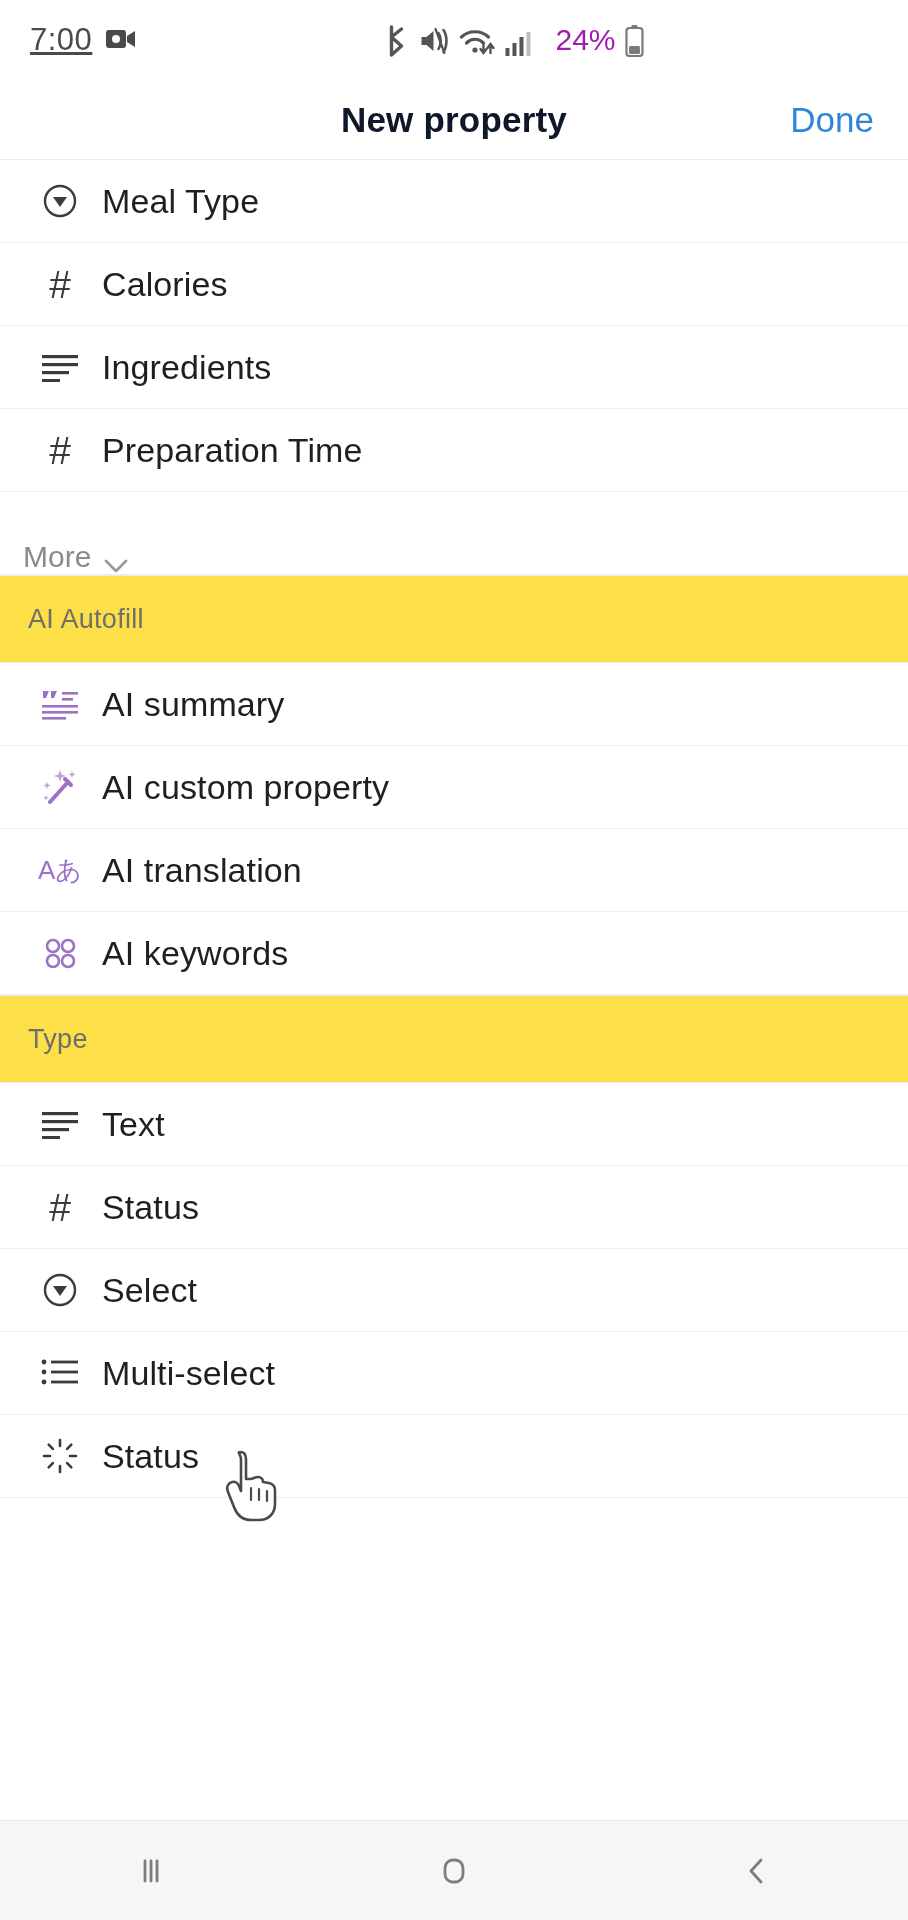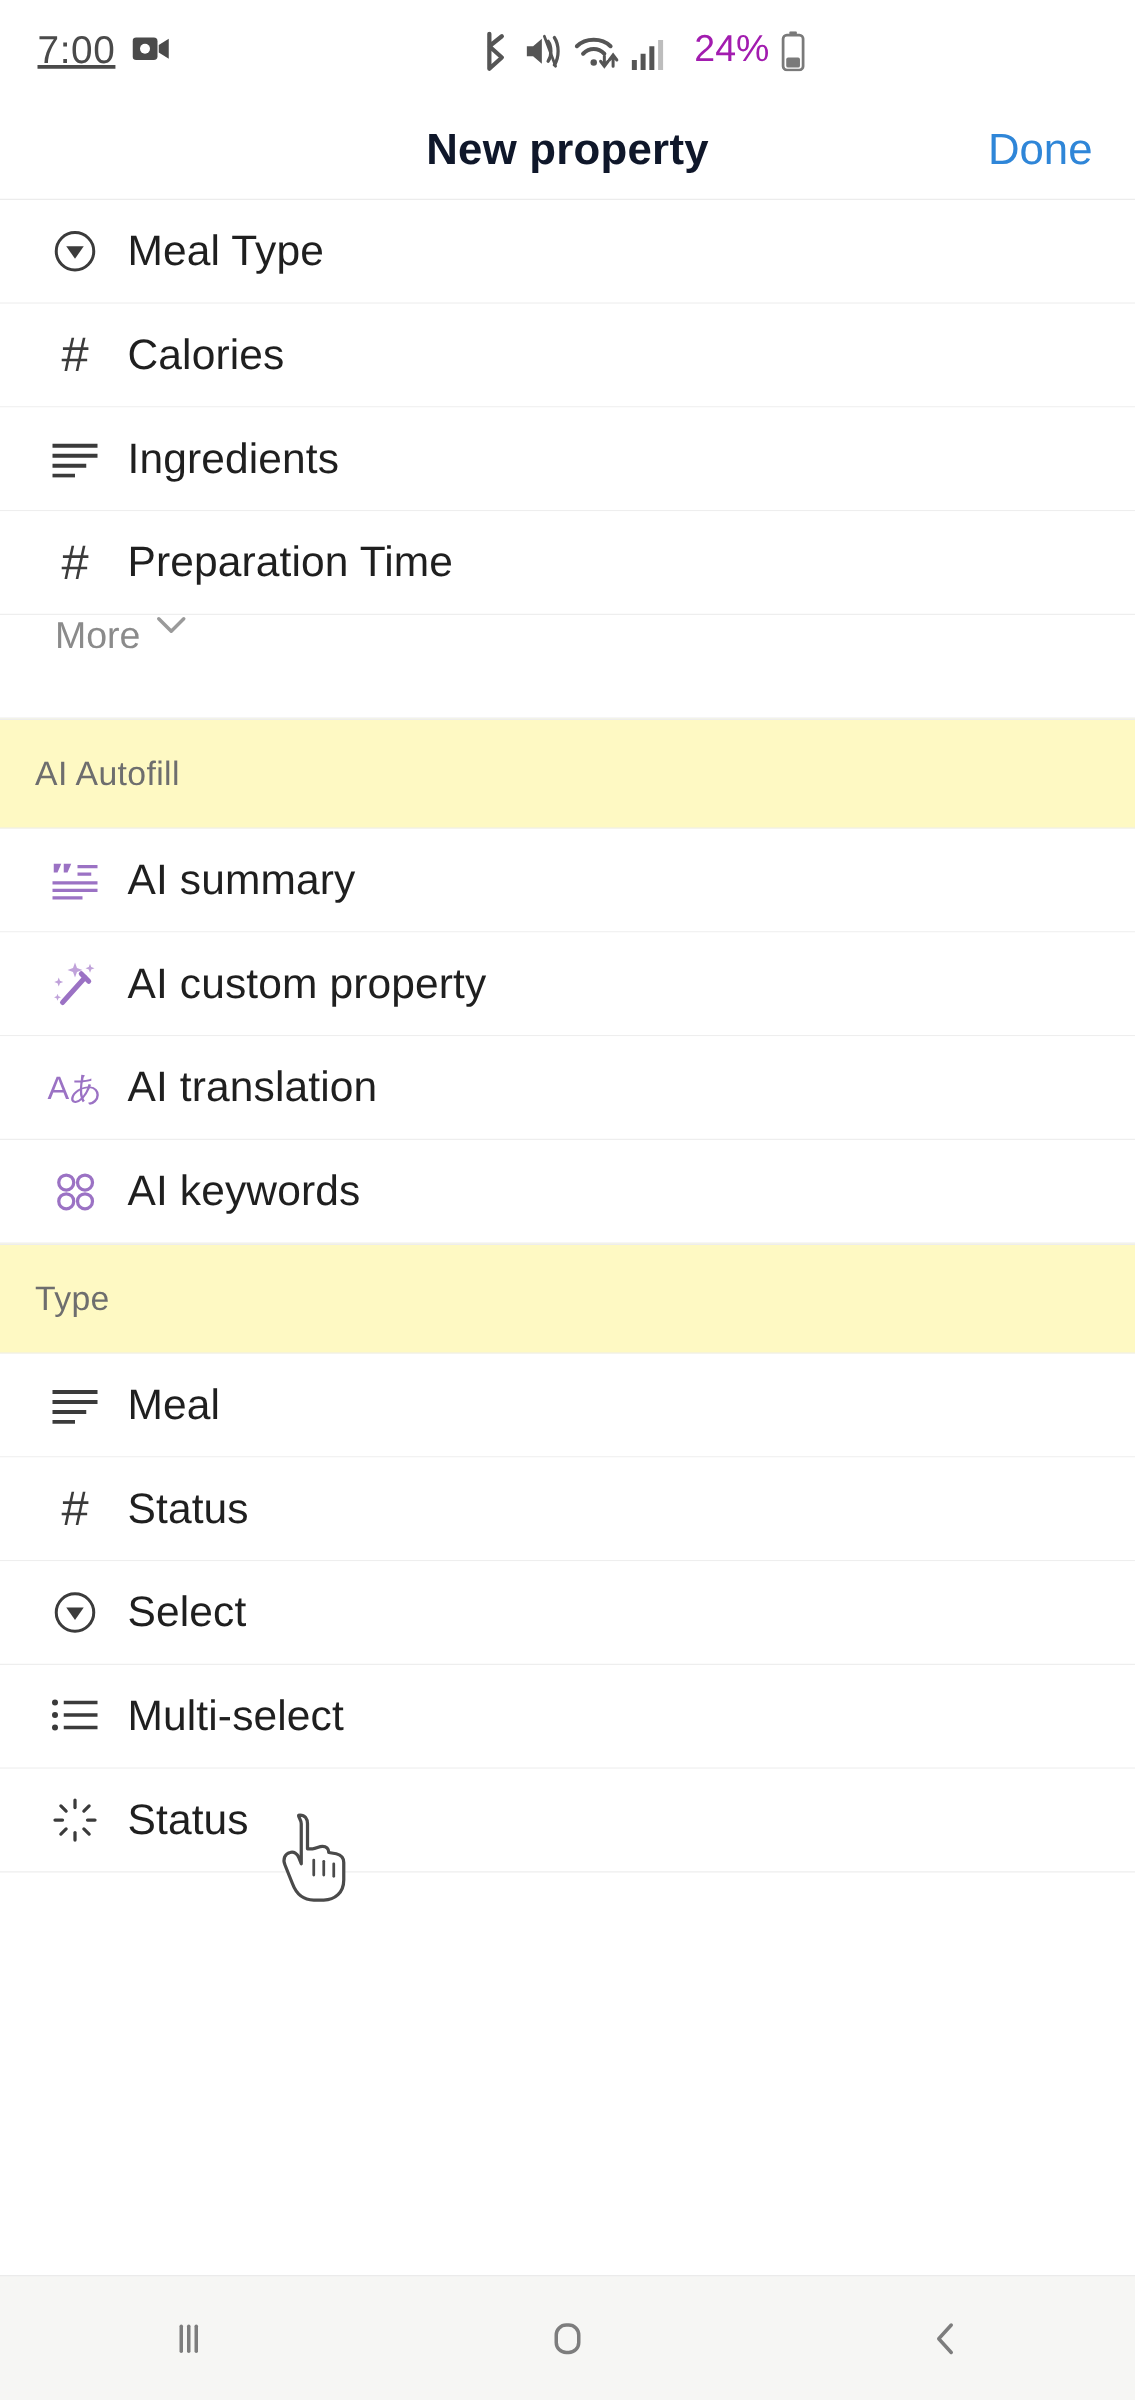--- a/index.html
+++ b/index.html
@@ -56,31 +56,31 @@
   .row-icon {
     width:60px; min-width:60px;
     display:flex; align-items:center; justify-content:center;
     color:#3b3b3b;
   }
   .row-icon.ai { color:#9b72c4; }
   .row-label { font-size:34px; color:#1f1f1f; margin-left:12px; letter-spacing:0.1px; }
 
   .row-more {
     height:83px;
-    display:flex; align-items:flex-start;
-    padding-left:44px;
+    display:flex; align-items:flex-end;
+    padding-left:23px;
     border-bottom:1px solid #eeeeee;
     background:#fff;
   }
   .more-label { font-size:30px; color:#8b8b8b; }
   .more-chev { margin-left:12px; display:flex; align-items:center; color:#9a9a9a; }
 
   .section {
     height:88px;
-    background:#fef9c3;
+    background:#fde047;
     display:flex; align-items:center;
     padding-left:28px;
     border-bottom:1px solid #ededed;
     border-top:1px solid #ededed;
   }
   .section-label { font-size:27px; color:#6e6e6e; letter-spacing:0.3px; }
 
   
   .hash { font-size:39px; font-weight:500; color:#3b3b3b; line-height:1; }
   .aa-icon { font-size:26px; font-weight:normal; color:#9b72c4; letter-spacing:0px; }
@@ -266,21 +266,21 @@
 
     <div class="row">
       <span class="row-icon">
         <svg width="40" height="30" viewBox="0 0 40 30">
           <rect x="2" y="3" width="36" height="3.2" fill="#3b3b3b"></rect>
           <rect x="2" y="11" width="36" height="3.2" fill="#3b3b3b"></rect>
           <rect x="2" y="19" width="27" height="3.2" fill="#3b3b3b"></rect>
           <rect x="2" y="27" width="18" height="3.2" fill="#3b3b3b"></rect>
         </svg>
       </span>
-      <span class="row-label">Meal</span>
+      <span class="row-label">Text</span>
     </div>
 
     <div class="row">
       <span class="row-icon">
           <span class="hash">#</span>
         </span>
       <span class="row-label">Status</span>
     </div>
 
     <div class="row">

